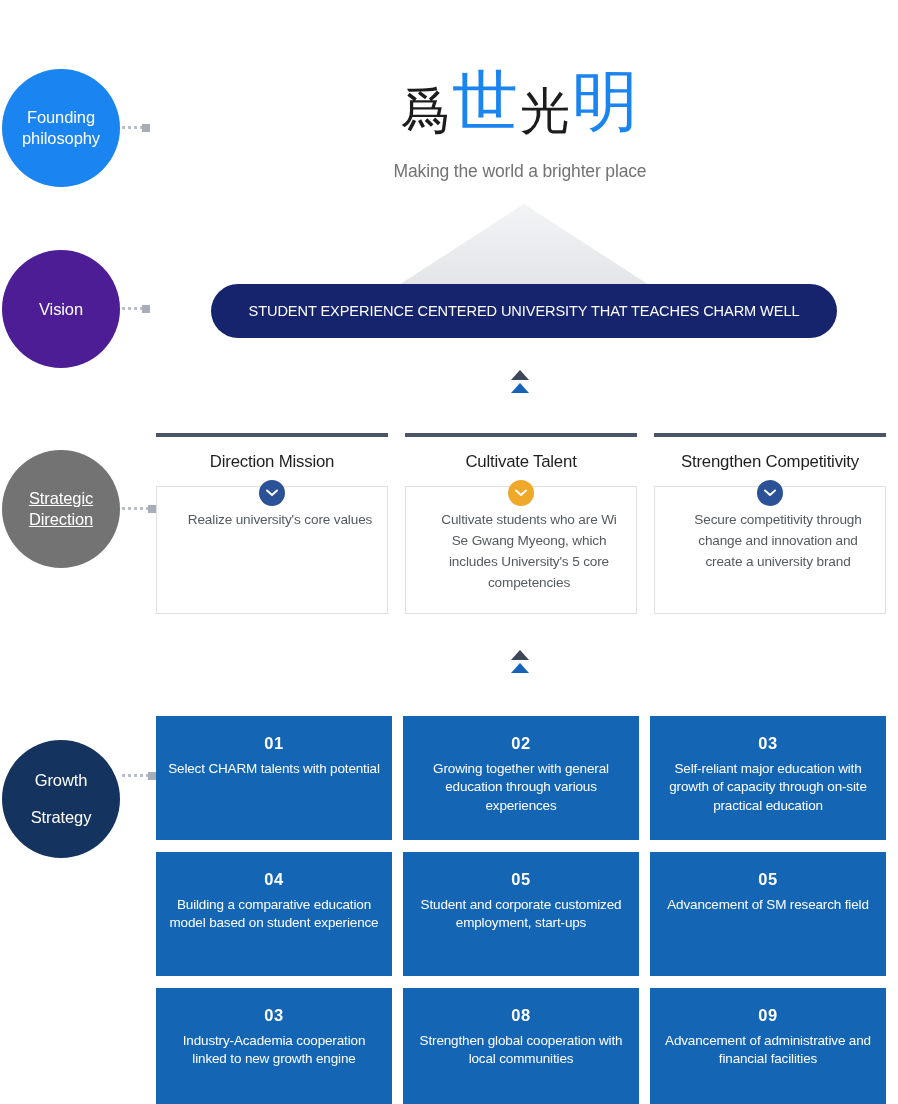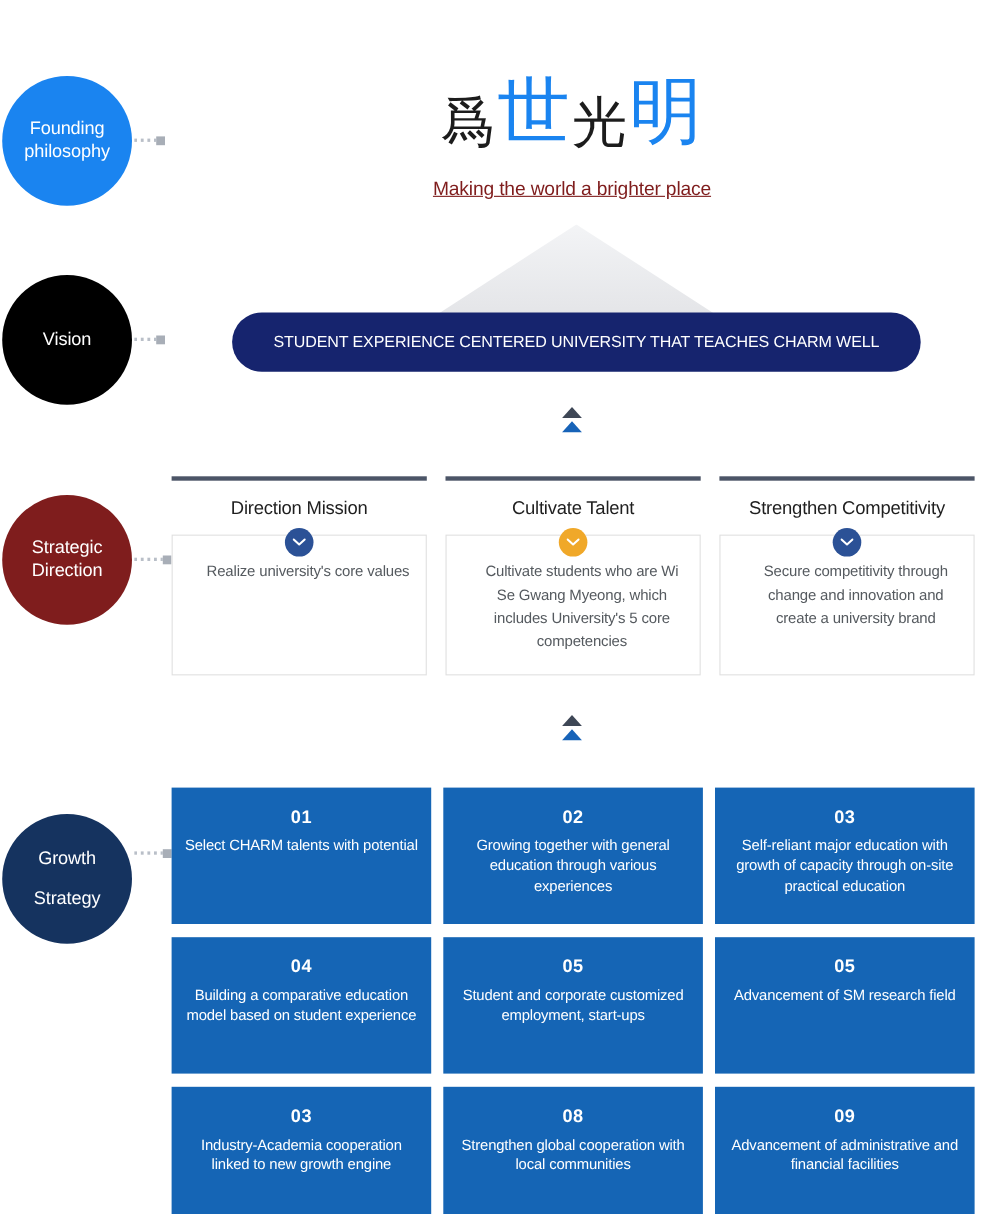--- a/index.html
+++ b/index.html
@@ -30,22 +30,22 @@
     flex-direction: column;
     justify-content: center;
     text-align: center;
     line-height: 1.26;
     font-size: 16.5px;
     letter-spacing: -0.1px;
   }
   .rail-circle span { display: block; white-space: nowrap; }
 
   #circle-founding  { left: 2px;  top: 69px;  background: #1a84f0; }
-  #circle-vision    { left: 2px;  top: 250px; background: #000000; }
-  #circle-strategic { left: 2px;  top: 450px; background: #7f1d1d; }
+  #circle-vision    { left: 2px;  top: 250px; background: #4c1d95; }
+  #circle-strategic { left: 2px;  top: 450px; background: #737373; text-decoration: underline; }
   #circle-growth    { left: 2px;  top: 740px; background: #15335f; gap: 16px; }
 
   
   .connector {
     position: absolute;
     height: 3px;
     display: flex;
     align-items: center;
   }
   .connector .dots {
@@ -81,23 +81,22 @@
     letter-spacing: 2px;
     white-space: nowrap;
   }
   #philosophy-hanja .c1 { font-size: 50px; color: #1c1c1c; vertical-align: -4px; }
   #philosophy-hanja .c2 { color: #1a84f0; }
   #philosophy-hanja .c3 { font-size: 50px; color: #1c1c1c; vertical-align: -4px; }
   #philosophy-hanja .c4 { color: #1a84f0; }
   #philosophy-sub {
     margin-top: 20px;
     font-size: 17.5px;
-    color: #7f1d1d;
+    color: #737373;
     letter-spacing: -0.15px;
-    text-decoration: underline;
   }
 
   
   #mountain {
     position: absolute;
     left: 388px;
     top: 204px;
     width: 272px;
     height: 88px;
   }

